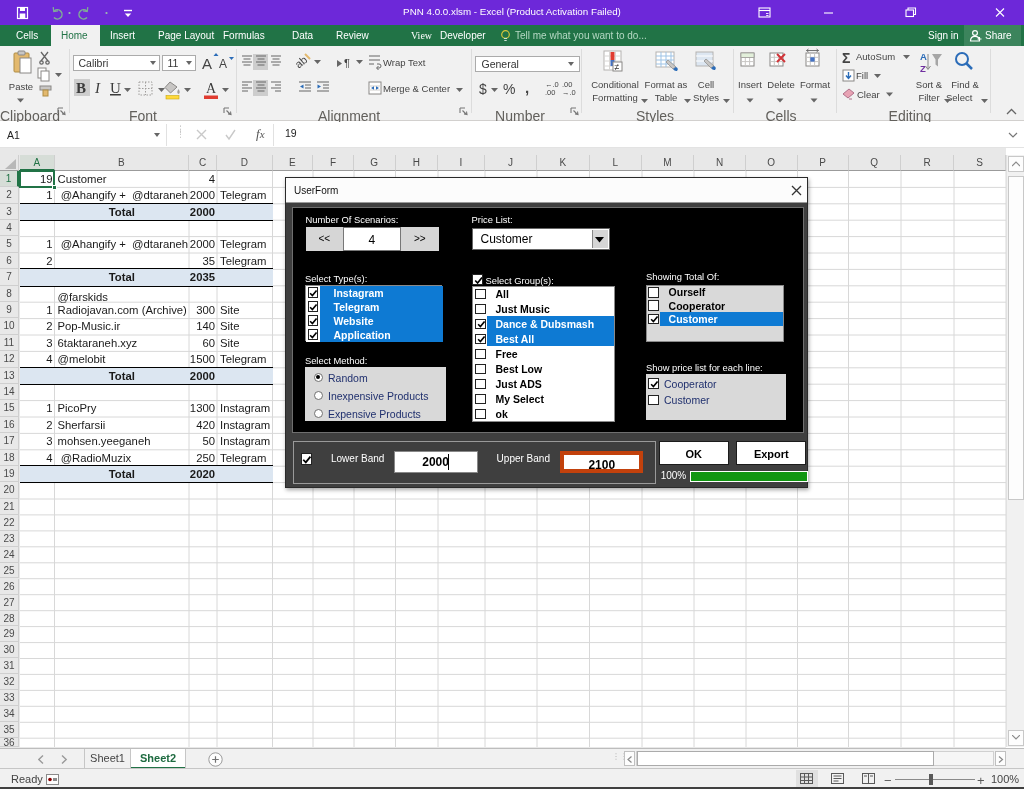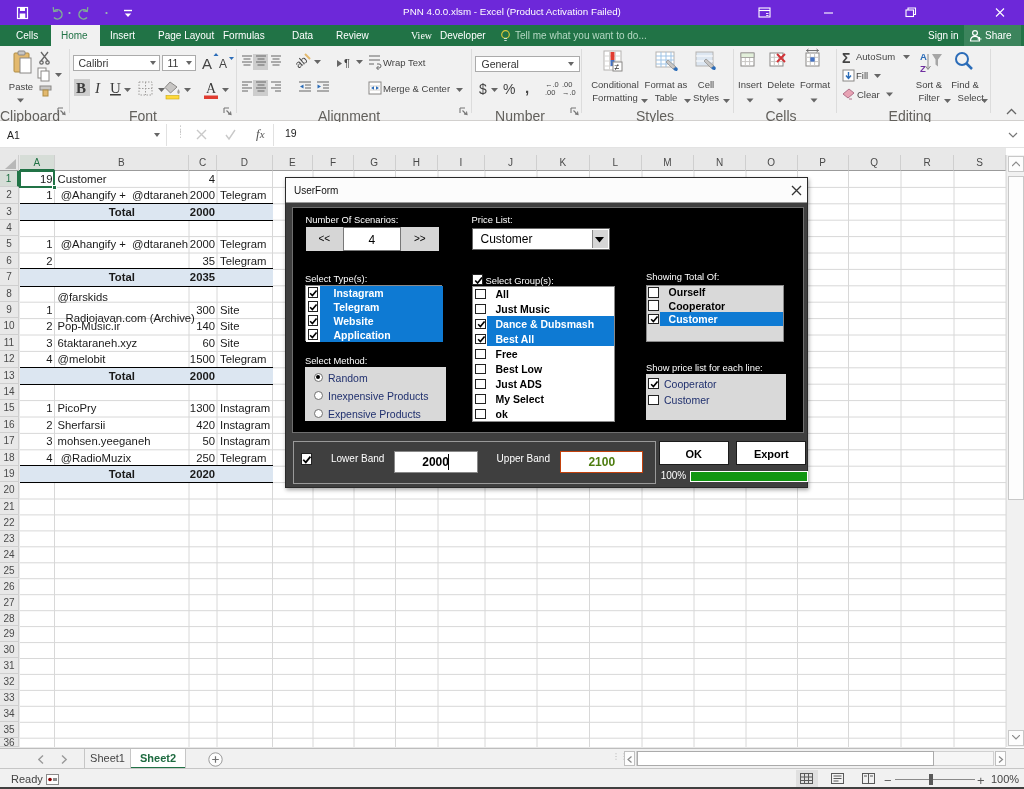--- a/index.html
+++ b/index.html
@@ -132,21 +132,21 @@
   <div class="rlabel" style="left:683px;top:46px;width:46px;text-align:center;">Styles</div>
   <div class="rlabel" style="left:736px;top:33px;width:28px;text-align:center;">Insert</div>
   <div class="rlabel" style="left:765px;top:33px;width:32px;text-align:center;">Delete</div>
   <div class="rlabel" style="left:797px;top:33px;width:36px;text-align:center;">Format</div>
   <div class="rlabel" style="left:856px;top:5px;">AutoSum</div>
   <div class="rlabel" style="left:856px;top:24px;">Fill</div>
   <div class="rlabel" style="left:857px;top:43px;">Clear</div>
   <div class="rlabel" style="left:913px;top:33px;width:32px;text-align:center;">Sort &amp;</div>
   <div class="rlabel" style="left:910px;top:46px;width:38px;text-align:center;">Filter</div>
   <div class="rlabel" style="left:948px;top:33px;width:34px;text-align:center;">Find &amp;</div>
-  <div class="rlabel" style="left:946px;top:46px;width:38px;text-align:right;">Select</div>
+  <div class="rlabel" style="left:946px;top:46px;width:38px;text-align:left;">Select</div>
 
   <div class="glabel" style="left:0px;top:62px;width:56px;text-align:center;">Clipboard</div>
   <div class="glabel" style="left:115px;top:62px;width:56px;text-align:center;">Font</div>
   <div class="glabel" style="left:318px;top:62px;width:56px;text-align:center;">Alignment</div>
   <div class="glabel" style="left:492px;top:62px;width:56px;text-align:center;">Number</div>
   <div class="glabel" style="left:627px;top:62px;width:56px;text-align:center;">Styles</div>
   <div class="glabel" style="left:753px;top:62px;width:56px;text-align:center;">Cells</div>
   <div class="glabel" style="left:882px;top:62px;width:56px;text-align:center;">Editing</div>
   <svg class="abs" style="left:0;top:0" width="1024" height="75" viewBox="0 0 1024 75" id="ribicons">
     <defs>
@@ -510,21 +510,21 @@
 <div class="cell" style="left:220px;top:39.2px;">Telegram</div>
 <div class="cell num" style="left:20px;top:88.4px;width:32.5px;">1</div>
 <div class="cell" style="left:57.5px;top:88.4px;"> @Ahangify +  @dtaraneh</div>
 <div class="cell num" style="left:189px;top:88.4px;width:26.0px;">2000</div>
 <div class="cell" style="left:220px;top:88.4px;">Telegram</div>
 <div class="cell num" style="left:20px;top:104.8px;width:32.5px;">2</div>
 <div class="cell" style="left:57.5px;top:104.8px;margin-top:36px;">@farskids</div>
 <div class="cell num" style="left:189px;top:104.8px;width:26.0px;">35</div>
 <div class="cell" style="left:220px;top:104.8px;">Telegram</div>
 <div class="cell num" style="left:20px;top:154.0px;width:32.5px;">1</div>
-<div class="cell" style="left:57.5px;top:162px;margin-left:8px;">Radiojavan.com (Archive)</div>
+<div class="cell" style="left:57.5px;top:154.0px;">Radiojavan.com (Archive)</div>
 <div class="cell num" style="left:189px;top:154.0px;width:26.0px;">300</div>
 <div class="cell" style="left:220px;top:154.0px;">Site</div>
 <div class="cell num" style="left:20px;top:170.4px;width:32.5px;">2</div>
 <div class="cell" style="left:57.5px;top:170.4px;">Pop-Music.ir</div>
 <div class="cell num" style="left:189px;top:170.4px;width:26.0px;">140</div>
 <div class="cell" style="left:220px;top:170.4px;">Site</div>
 <div class="cell num" style="left:20px;top:186.8px;width:32.5px;">3</div>
 <div class="cell" style="left:57.5px;top:186.8px;">6taktaraneh.xyz</div>
 <div class="cell num" style="left:189px;top:186.8px;width:26.0px;">60</div>
 <div class="cell" style="left:220px;top:186.8px;">Site</div>
@@ -669,21 +669,21 @@
       </svg>
       <div class="abs navy" style="left:371.5px;top:169.8px;font-size:10.5px;">Cooperator</div>
       <div class="abs" style="left:355.5px;top:186.8px;width:10.5px;height:10.5px;background:#fff;border:1.4px solid #222;"></div>
       <div class="abs navy" style="left:371.5px;top:186.3px;font-size:10.5px;">Customer</div>
   </div>
   <div class="abs" style="left:6.7px;top:263.2px;width:363.3px;height:43.4px;border:1px solid #9a9a9a;"></div>
   <div class="dl" style="left:45px;top:275px;font-size:10px;">Lower Band</div>
   <div class="abs" style="left:107.6px;top:273px;width:84px;height:22px;background:#fff;border:1px solid #888;text-align:center;line-height:21px;font-size:12px;font-weight:bold;color:#000;">2000</div>
   <div class="abs" style="left:162px;top:276px;width:1px;height:16px;background:#000;"></div>
   <div class="dl" style="left:210.6px;top:275px;font-size:10px;">Upper Band</div>
-  <div class="abs" style="left:274.3px;top:273px;width:83px;height:22px;background:#fff;border:1px solid #c2410c;text-align:center;line-height:21px;font-size:12px;font-weight:bold;color:#4d7c0f;">2100</div>
+  <div class="abs" style="left:274.3px;top:273px;width:83px;height:22px;background:#fff;border:4px solid #c2410c;text-align:center;line-height:21px;font-size:12px;font-weight:bold;color:#000000;">2100</div>
   <div class="dbtn" style="left:372.7px;top:263.2px;width:70px;height:24px;line-height:24px;border:1px solid #1c1c1c;">OK</div>
   <div class="dbtn" style="left:450.3px;top:263.2px;width:70px;height:24px;line-height:24px;border:1px solid #1c1c1c;">Export</div>
   <div class="dl" style="left:374.7px;top:292.5px;font-size:10px;">100%</div>
   <div class="abs" style="left:403.7px;top:293.7px;width:118px;height:10.6px;border:1px solid #fff;background:#129612;"></div>
   <div class="abs" style="left:14.5px;top:275.5px;width:11.5px;height:11.5px;background:#fff;border:1.4px solid #222;"></div>
     <svg class="abs" style="left:16.0px;top:277.0px" width="9.5" height="9.5" viewBox="0 0 9 9">
       <path d="M1.2 4.5 L3.6 7 L8 1.5" stroke="#000" stroke-width="1.7" fill="none"></path>
     </svg>
     <div class="abs" style="left:128px;top:276px;width:1px;height:16px;"></div>
 </div>

